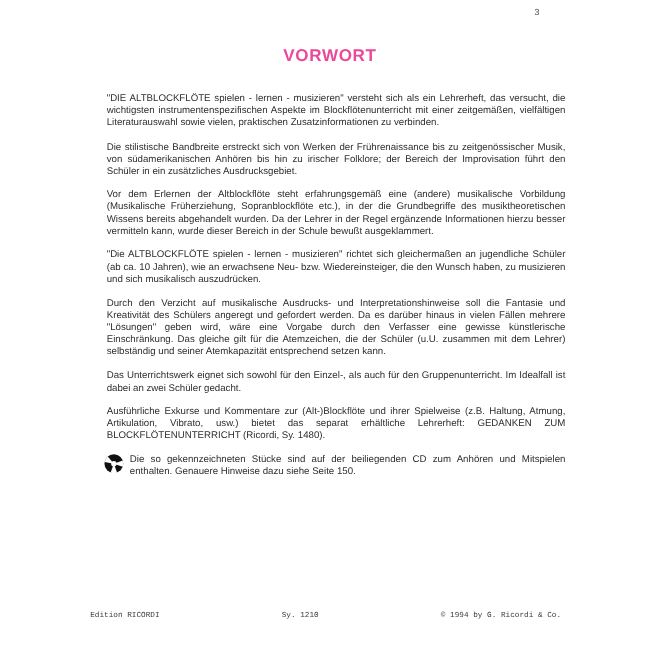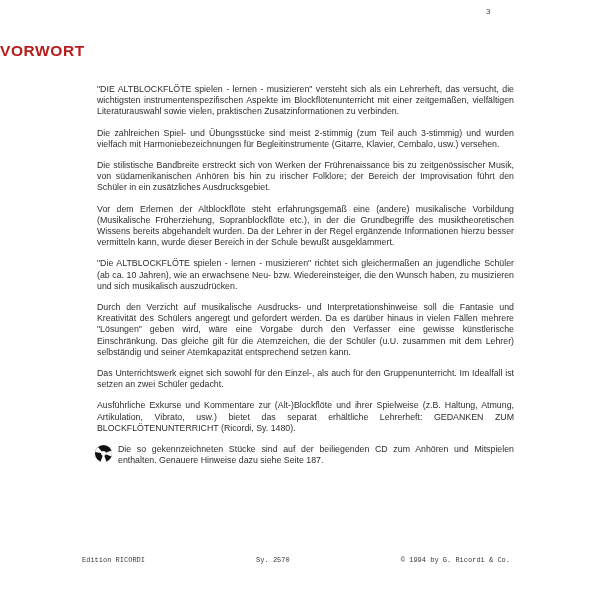--- a/index.html
+++ b/index.html
@@ -10,22 +10,23 @@
     overflow:hidden;
     font-family:"Liberation Sans",sans-serif;
     box-sizing:border-box;
   }
   .page-number{
     position:absolute;top:7px;left:486px;
     font-size:8px;color:#4a4a4a;
   }
   .title{
     position:absolute;top:42px;left:0;width:600px;
+    text-align:center;
     font-size:15.5px;font-weight:bold;letter-spacing:0.6px;
-    color:#b91c1c;
+    color:#ec4899;
   }
   .body-block{
     position:absolute;top:84px;left:97px;width:417px;
     font-size:8.8px;line-height:11.2px;
     color:#2e2e2e;
     text-align:justify;
   }
   .body-block p{
     margin:0 0 10px 0;
     padding:0;
@@ -48,39 +49,38 @@
 <body>
 
 <div class="page">
 
   <div class="page-number">3</div>
 
   <div class="title">VORWORT</div>
 
   <div class="body-block">
     <p>"DIE ALTBLOCKFLÖTE spielen - lernen - musizieren" versteht sich als ein Lehrerheft, das versucht, die wichtigsten instrumentenspezifischen Aspekte im Blockflötenunterricht mit einer zeitgemäßen, vielfältigen Literaturauswahl sowie vielen, praktischen Zusatzinformationen zu verbinden.</p>
-    <p>Die zahlreichen Spiel- und Übungsstücke sind meist 2-stimmig (zum Teil auch 3-stimmig) und wurden vielfach mit Harmoniebezeichnungen für Begleitinstrumente (Gitarre, Klavier, Cembalo, usw.) versehen.</p>
     <p>Die stilistische Bandbreite erstreckt sich von Werken der Frührenaissance bis zu zeitgenössischer Musik, von südamerikanischen Anhören bis hin zu irischer Folklore; der Bereich der Improvisation führt den Schüler in ein zusätzliches Ausdrucksgebiet.</p>
     <p>Vor dem Erlernen der Altblockflöte steht erfahrungsgemäß eine (andere) musikalische Vorbildung (Musikalische Früherziehung, Sopranblockflöte etc.), in der die Grundbegriffe des musiktheoretischen Wissens bereits abgehandelt wurden. Da der Lehrer in der Regel ergänzende Informationen hierzu besser vermitteln kann, wurde dieser Bereich in der Schule bewußt ausgeklammert.</p>
     <p>"Die ALTBLOCKFLÖTE spielen - lernen - musizieren" richtet sich gleichermaßen an jugendliche Schüler (ab ca. 10 Jahren), wie an erwachsene Neu- bzw. Wiedereinsteiger, die den Wunsch haben, zu musizieren und sich musikalisch auszudrücken.</p>
     <p>Durch den Verzicht auf musikalische Ausdrucks- und Interpretationshinweise soll die Fantasie und Kreativität des Schülers angeregt und gefordert werden. Da es darüber hinaus in vielen Fällen mehrere "Lösungen" geben wird, wäre eine Vorgabe durch den Verfasser eine gewisse künstlerische Einschränkung. Das gleiche gilt für die Atemzeichen, die der Schüler (u.U. zusammen mit dem Lehrer) selbständig und seiner Atemkapazität entsprechend setzen kann.</p>
-    <p>Das Unterrichtswerk eignet sich sowohl für den Einzel-, als auch für den Gruppenunterricht. Im Idealfall ist setzen an zwei Schüler gedacht.</p>
+    <p>Das Unterrichtswerk eignet sich sowohl für den Einzel-, als auch für den Gruppenunterricht. Im Idealfall ist dabei an zwei Schüler gedacht.</p>
     <p>Ausführliche Exkurse und Kommentare zur (Alt-)Blockflöte und ihrer Spielweise (z.B. Haltung, Atmung, Artikulation, Vibrato, usw.) bietet das separat erhältliche Lehrerheft: GEDANKEN ZUM BLOCKFLÖTENUNTERRICHT (Ricordi, Sy. 1480).</p>
     <p class="cd-para">
       <span class="cd-wrap">
         <svg viewBox="0 0 20 20" xmlns="http://www.w3.org/2000/svg" aria-hidden="true">
           <circle cx="10" cy="10" r="9" fill="#111111"></circle>
           <path d="M10 10 L18.46 6.92 A9 9 0 0 1 18.46 13.08 Z" fill="#ffffff"></path>
           <path d="M10 10 L1.14 8.44 A9 9 0 0 1 4.21 3.11 Z" fill="#ffffff"></path>
           <path d="M10 10 L13.08 18.46 A9 9 0 0 1 6.92 18.46 Z" fill="#ffffff"></path>
           <circle cx="10" cy="10" r="2.6" fill="#ffffff"></circle>
         </svg>
-      </span><span>Die so gekennzeichneten Stücke sind auf der beiliegenden CD zum Anhören und Mitspielen enthalten. Genauere Hinweise dazu siehe Seite 187.</span>
+      </span><span>Die so gekennzeichneten Stücke sind auf der beiliegenden CD zum Anhören und Mitspielen enthalten. Genauere Hinweise dazu siehe Seite 150.</span>
     </p>
   </div>
 
   <div class="footer">
     <span>Edition RICORDI</span>
-    <span>Sy. 2570</span>
+    <span>Sy. 1210</span>
     <span>© 1994 by G. Ricordi &amp; Co.</span>
   </div>
 
 </div>
 
 </body></html>

